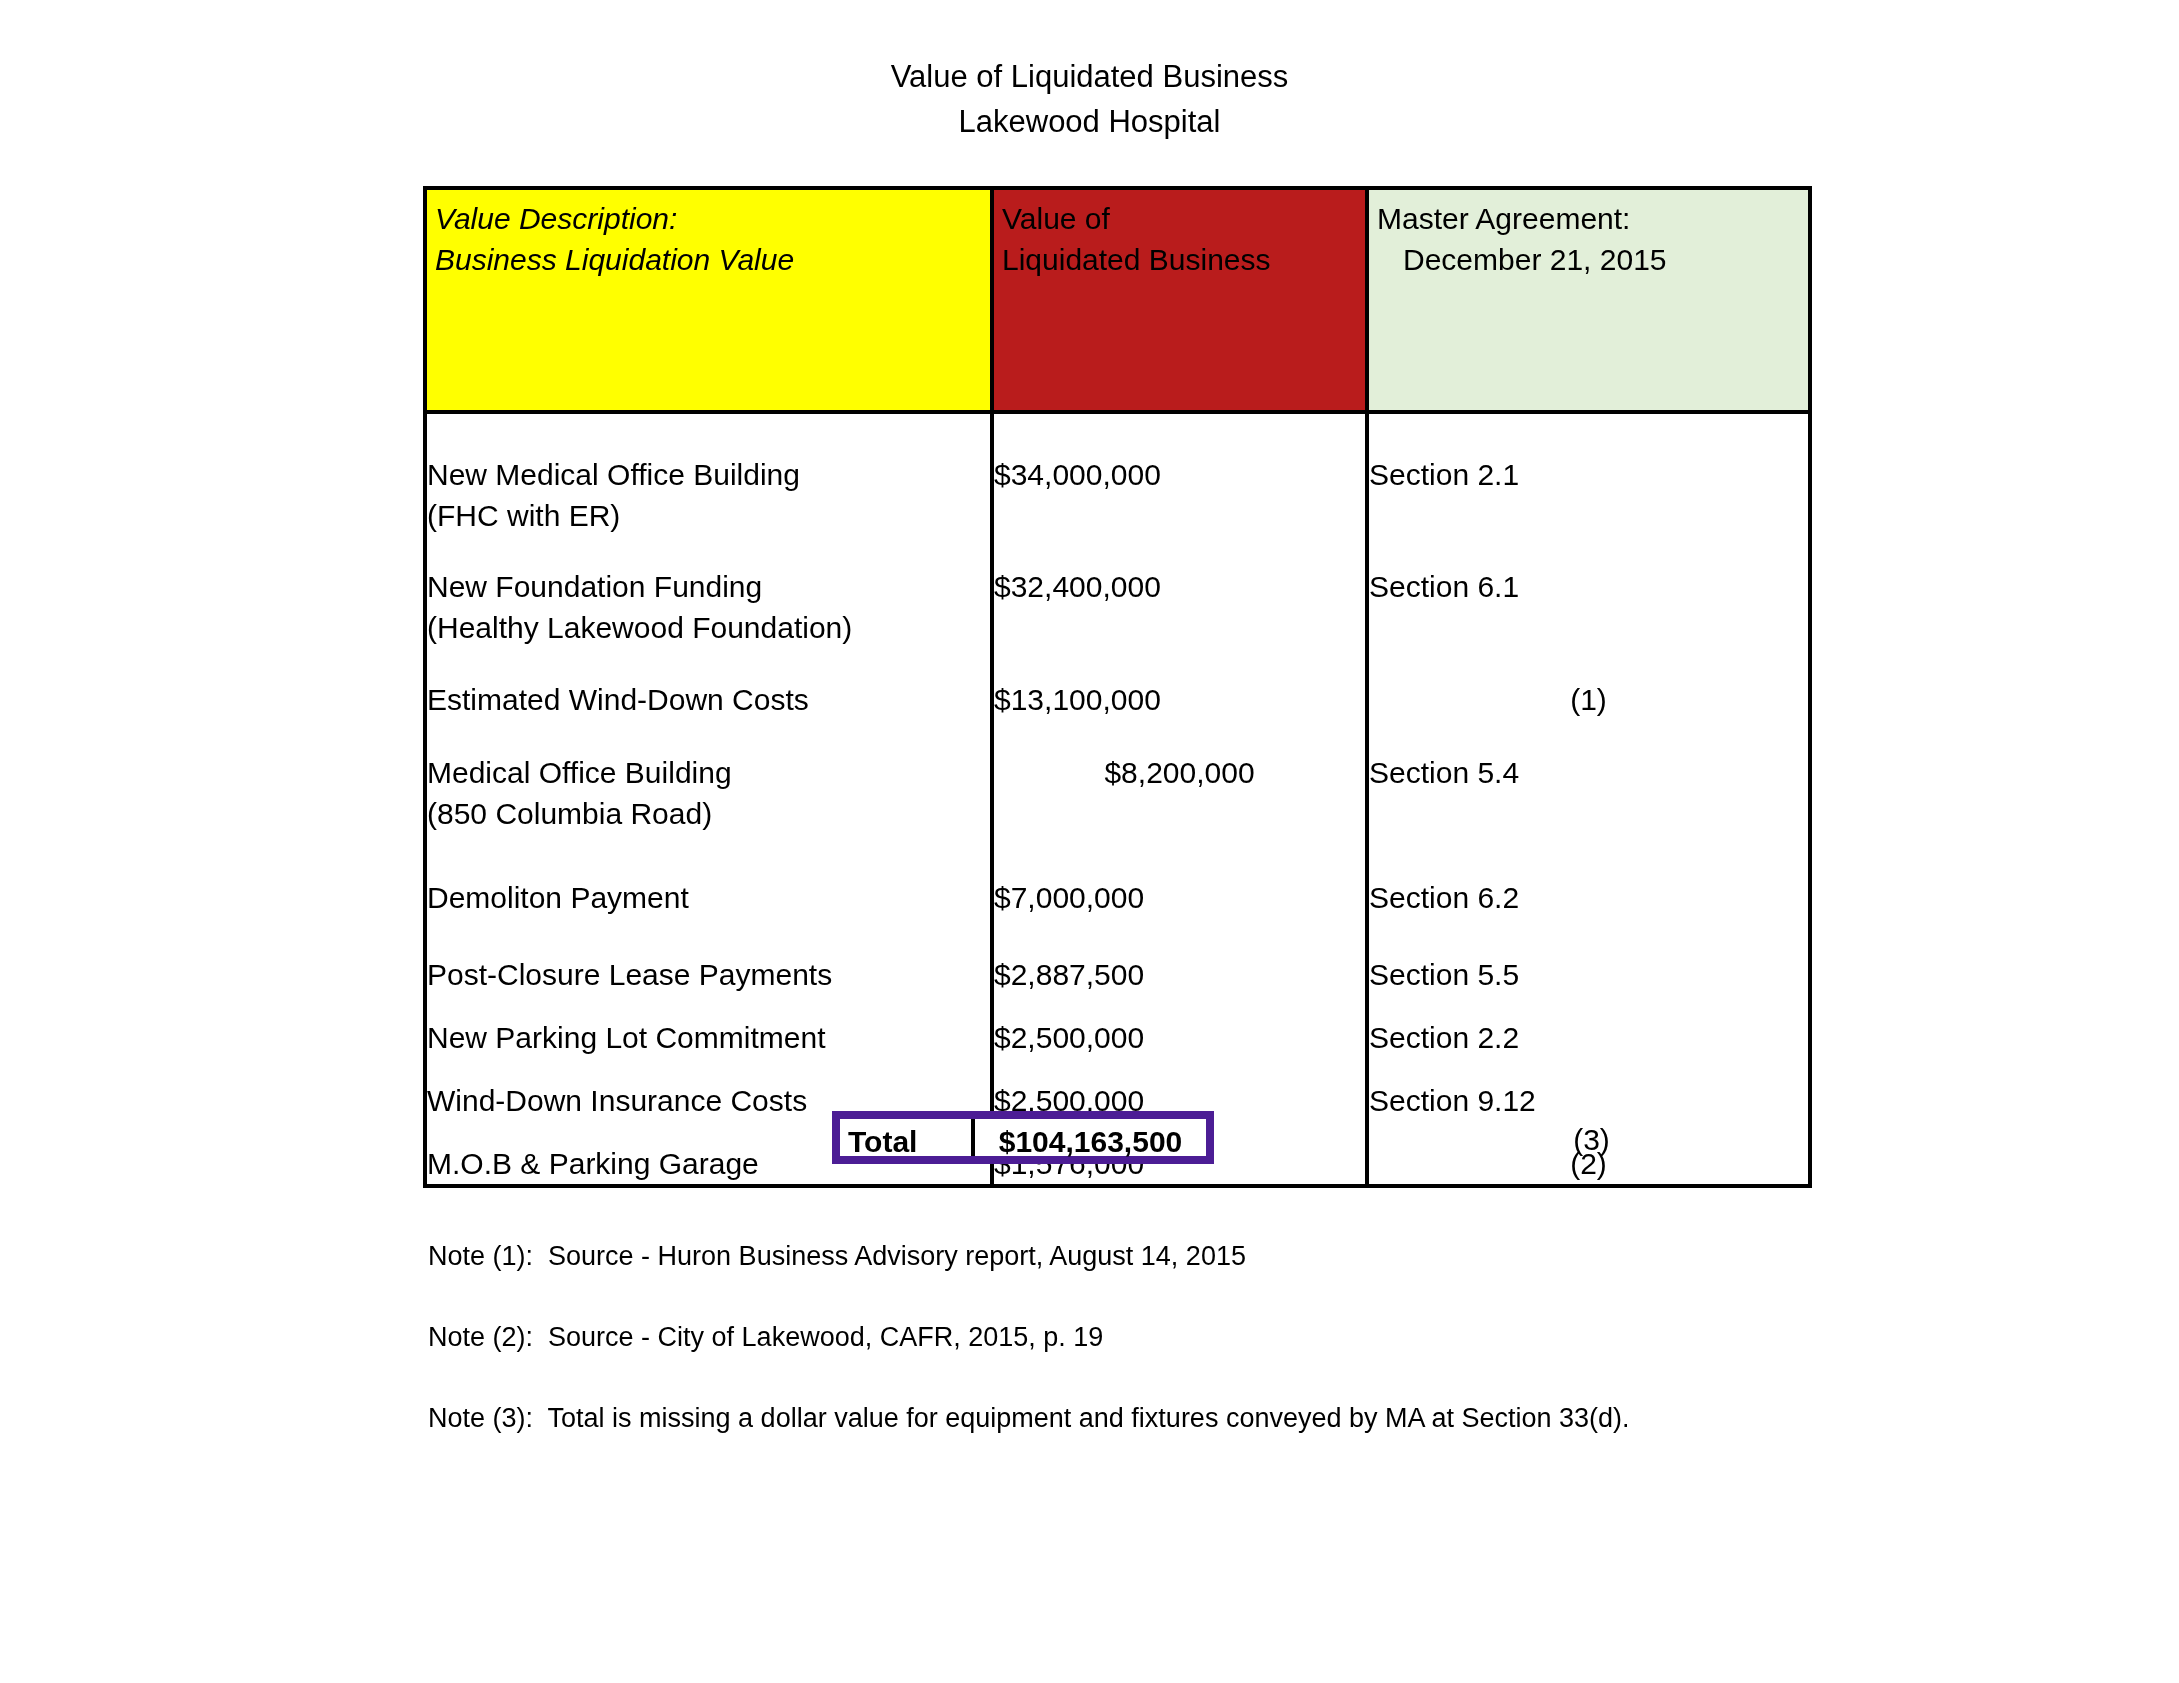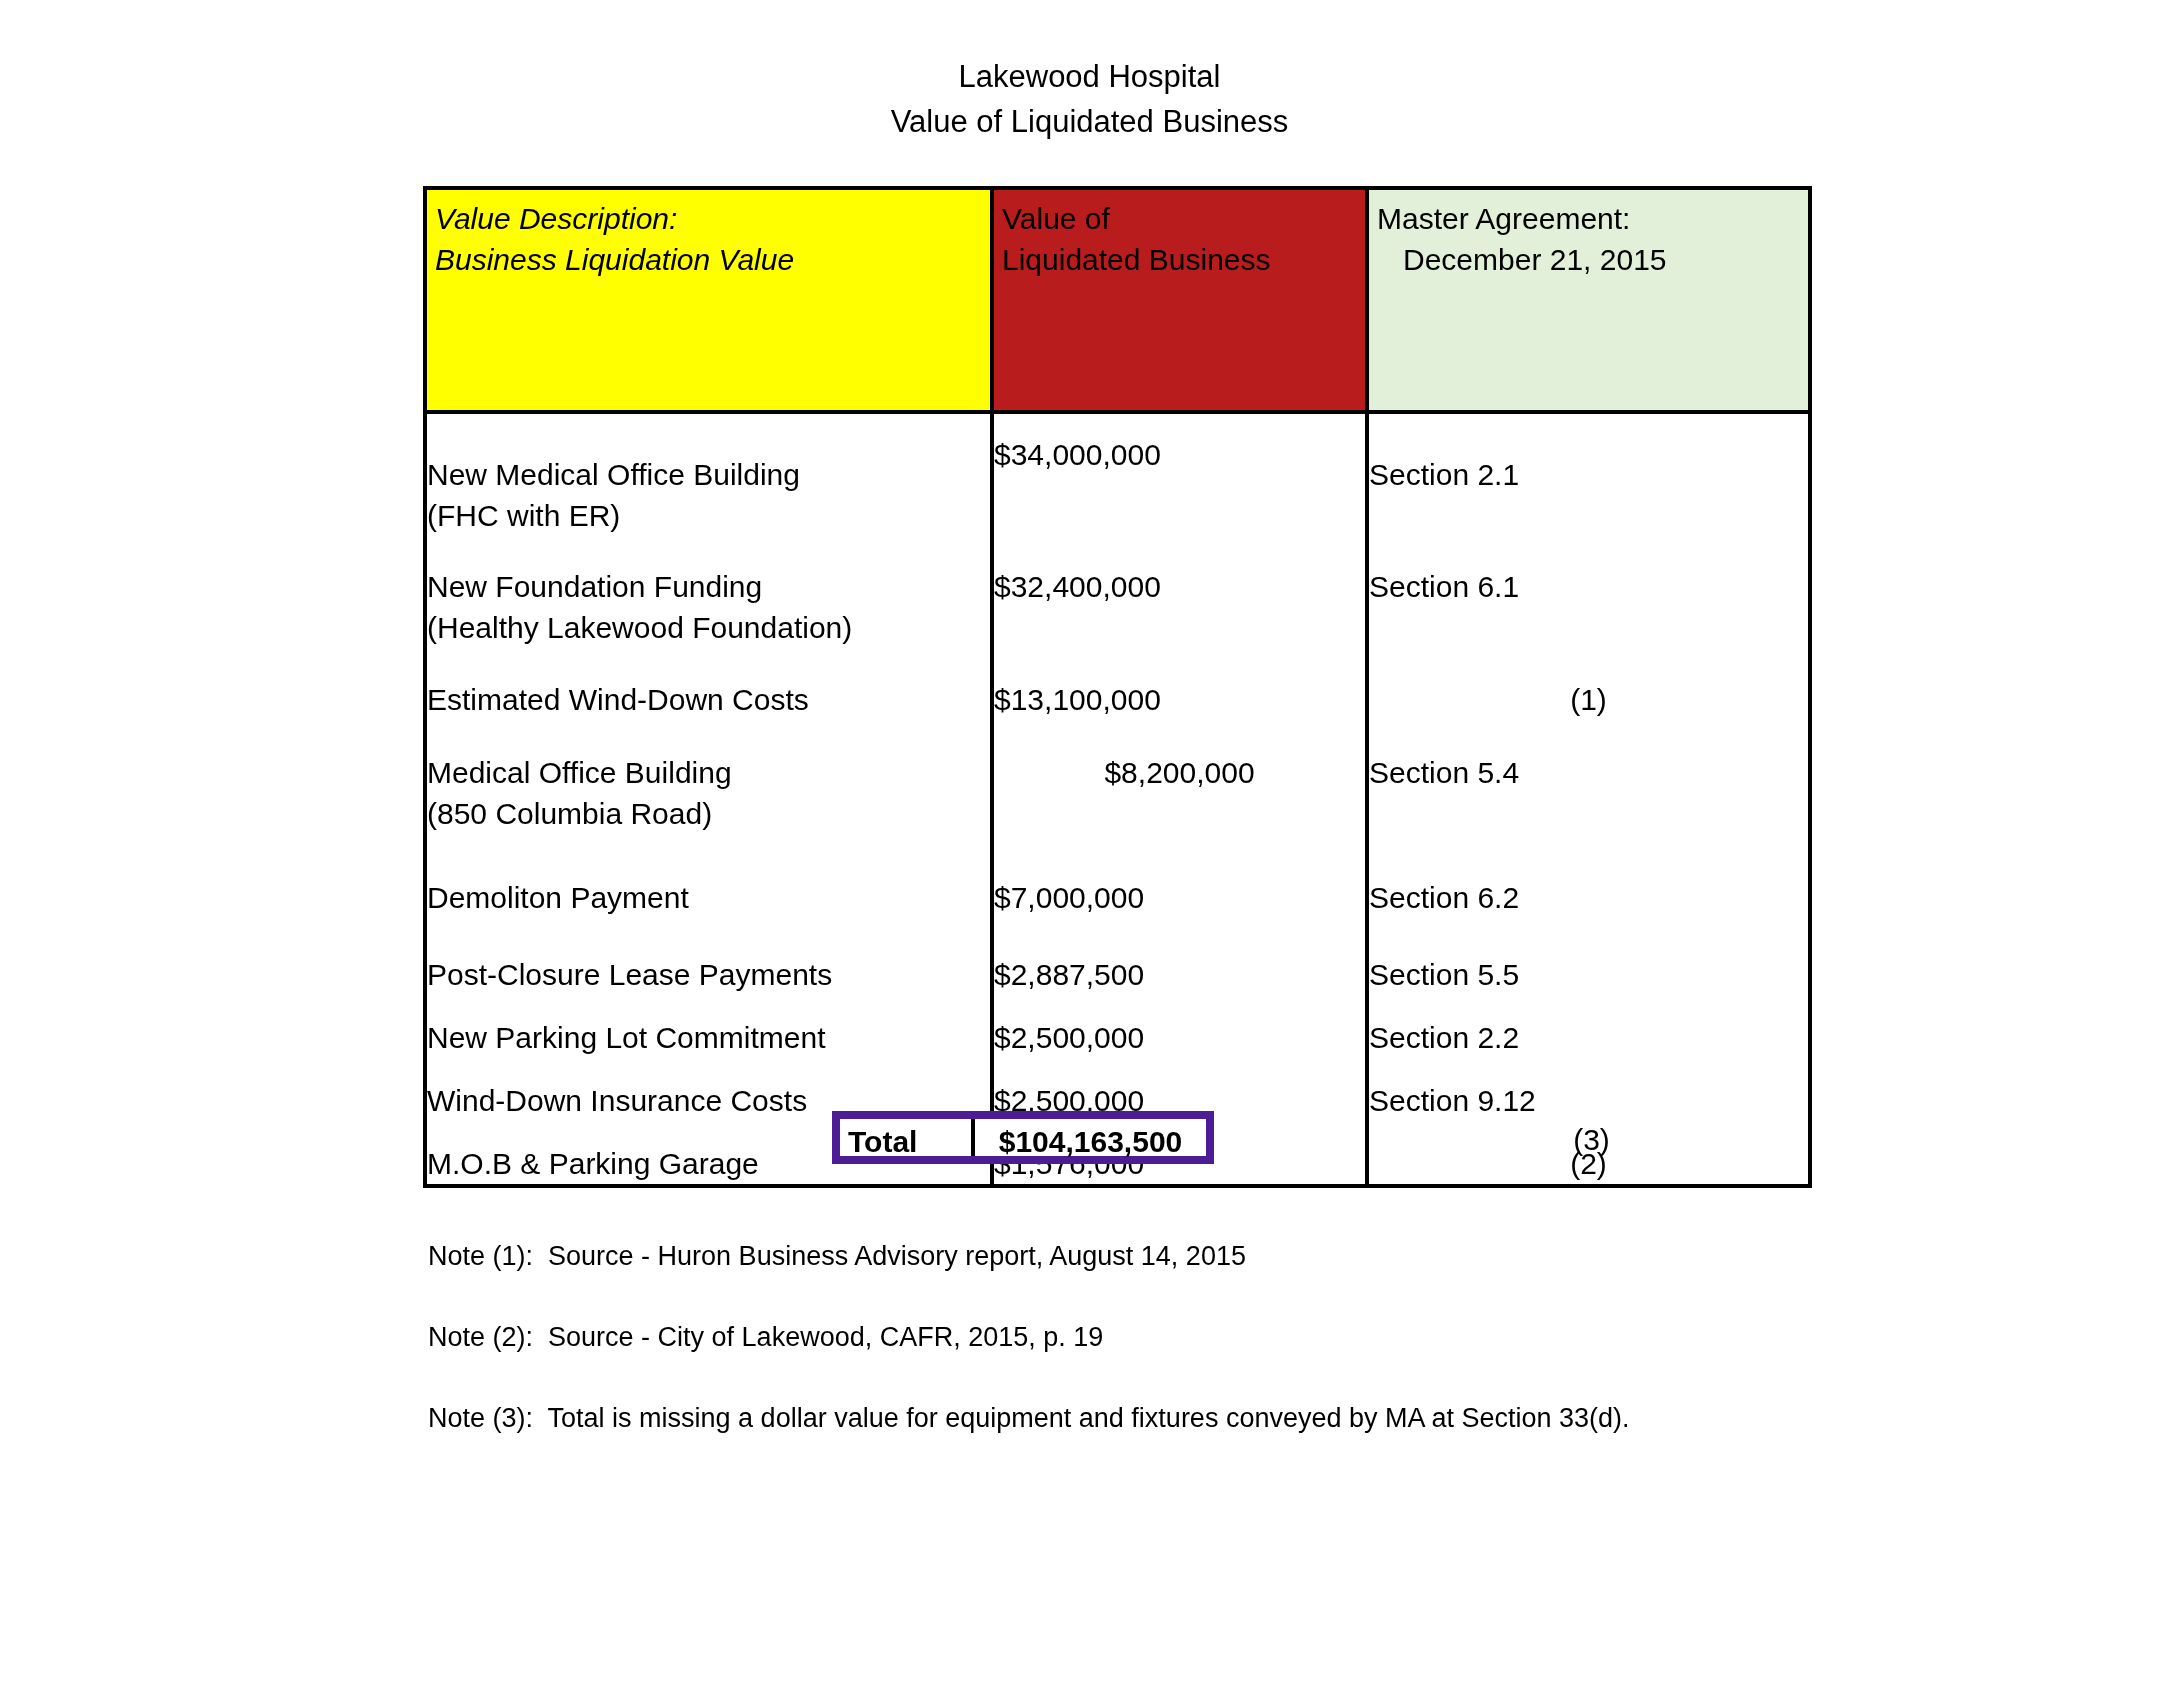--- a/index.html
+++ b/index.html
@@ -164,22 +164,22 @@
     font-size: 27px;
     line-height: 41px;
     margin-bottom: 40px;
     white-space: pre;
   }
 </style>
 </head>
 <body>
 
 <div class="doc-title">
+  <span class="line">Value of Liquidated Business</span>
   <span class="line">Lakewood Hospital</span>
-  <span class="line">Value of Liquidated Business</span>
 </div>
 
 <div class="table-wrap">
   <table class="main">
     <colgroup>
       <col class="c1">
         <col class="c2">
         <col class="c3">
     </colgroup>
     <tbody>
@@ -197,21 +197,21 @@
           <span class="head-l2">December 21, 2015</span>
         </td>
       </tr>
 
       <tr class="body-row">
         <td class="b1 r-tall">
           <span class="desc-l1" style="padding-top:40px;display:block;">New Medical Office Building</span>
           <span class="desc-l2">(FHC with ER)</span>
         </td>
         <td class="b2 r-tall">
-          <span style="padding-top:20px;display:block;">$34,000,000</span>
+          <span style="padding-top:40px;display:block;">$34,000,000</span>
         </td>
         <td class="b3 r-tall">
           <span style="padding-top:40px;display:block;">Section 2.1</span>
         </td>
       </tr>
 
       <tr class="body-row">
         <td class="b1 r-tall">
           <span class="desc-l1" style="padding-top:30px;display:block;">New Foundation Funding</span>
           <span class="desc-l2">(Healthy Lakewood Foundation)</span>

